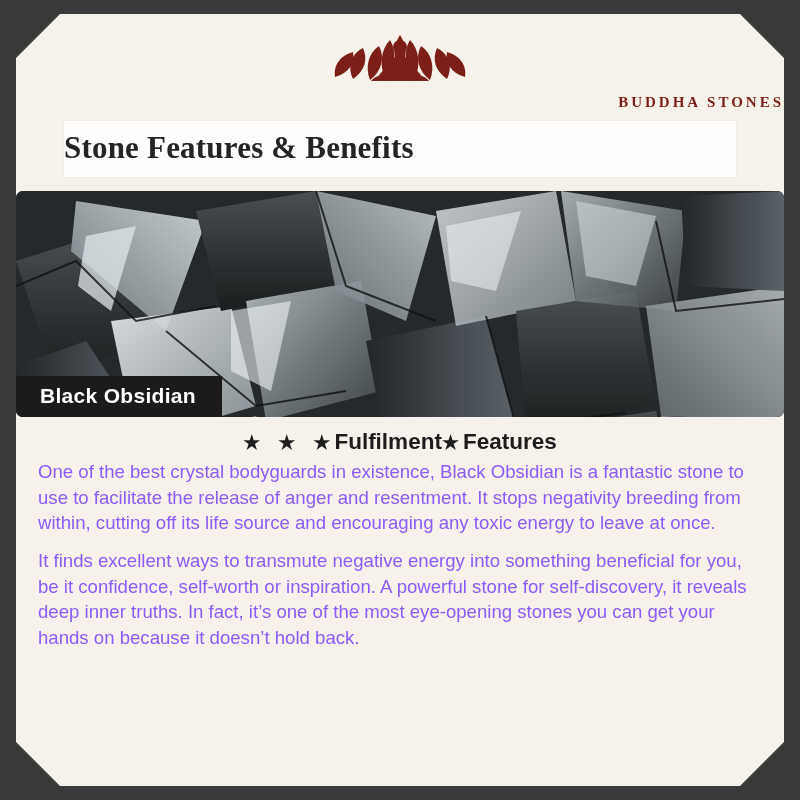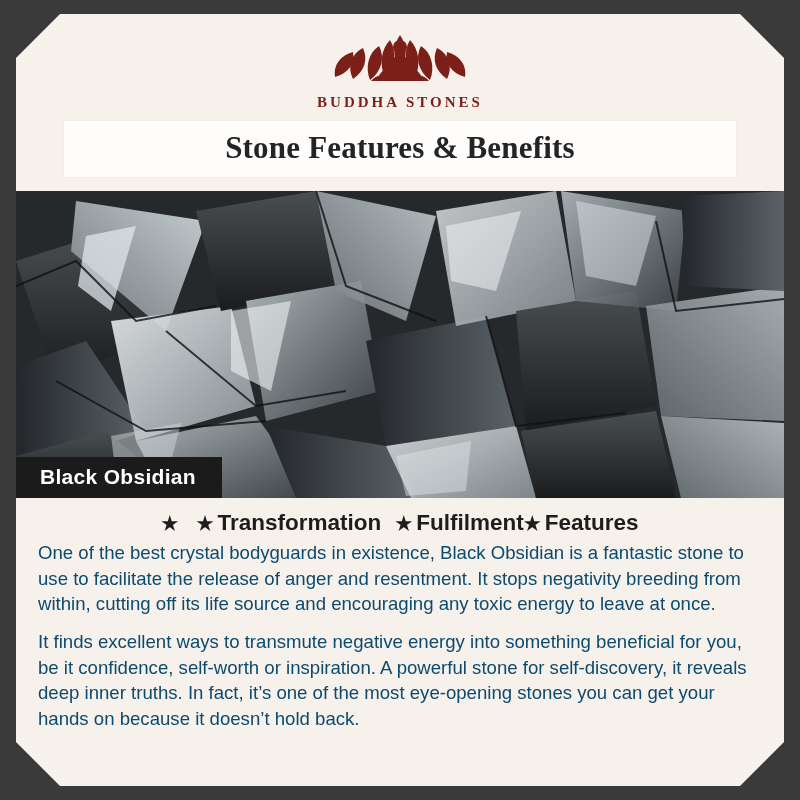--- a/index.html
+++ b/index.html
@@ -74,47 +74,48 @@
     align-items: center;
     justify-content: center;
   }
   .brand-name {
     font-family: "Liberation Serif", serif;
     font-size: 15px;
     letter-spacing: 3px;
     color: #7b1f18;
     font-weight: 700;
     margin-top: 2px;
+    text-align: right;
   }
 
   
   .title-band {
     margin: 10px 48px 0 48px;
     background: #fffdfb;
-    text-align: center;
     padding: 9px 0 11px 0;
     box-shadow: 0 0 0 1px rgba(0,0,0,0.02);
   }
   .title-band h1 {
     margin: 0;
     font-family: "Liberation Serif", serif;
     font-size: 31px;
     font-weight: 700;
     color: #242424;
     letter-spacing: 0.2px;
   }
 
   
   .photo {
     position: relative;
     margin-top: 14px;
     width: 768px;
-    height: 307px;
+    height: 226px;
     overflow: hidden;
     background: #272727;
+    border-radius: 7px;
   }
   .photo-art {
     position: absolute;
     inset: 0;
   }
   .caption {
     position: absolute;
     left: 0;
     bottom: 0;
     background: #1b1b1b;
@@ -147,21 +148,21 @@
     font-size: 19px;
     margin-right: 4px;
     color: #1d1d1d;
     line-height: 1;
   }
   .benefit + .benefit { margin-left: 14px; }
 
   
   .copy {
     padding: 4px 22px 0 22px;
-    color: #0c4a6e;
+    color: #8b5cf6;
     font-size: 18.6px;
     line-height: 1.38;
   }
   .copy p {
     margin: 0 0 0 0;
   }
   .copy p + p {
     margin-top: 12px;
   }
 </style>
@@ -274,21 +275,20 @@
       </div>
       <div class="caption">Black Obsidian</div>
     </div>
 
     <div class="benefits">
       <div class="benefit">
         <span class="star">★</span>
       </div>
       <div class="benefit">
         <span class="star">★</span>
-        <span>Transformation</span>
       </div>
       <div class="benefit">
         <span class="star">★</span>
         <span>Fulfilment</span>
       </div>
       <div class="benefit" style="margin-left:0">
         <span class="star">★</span>
         <span>Features</span>
       </div>
     </div>

